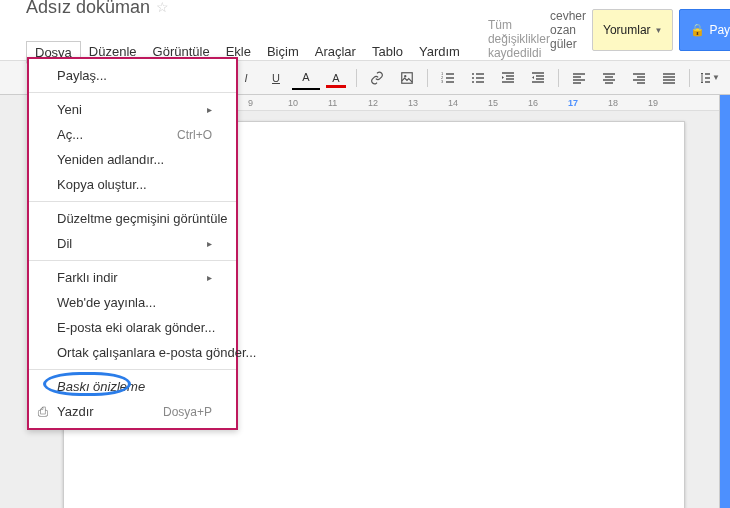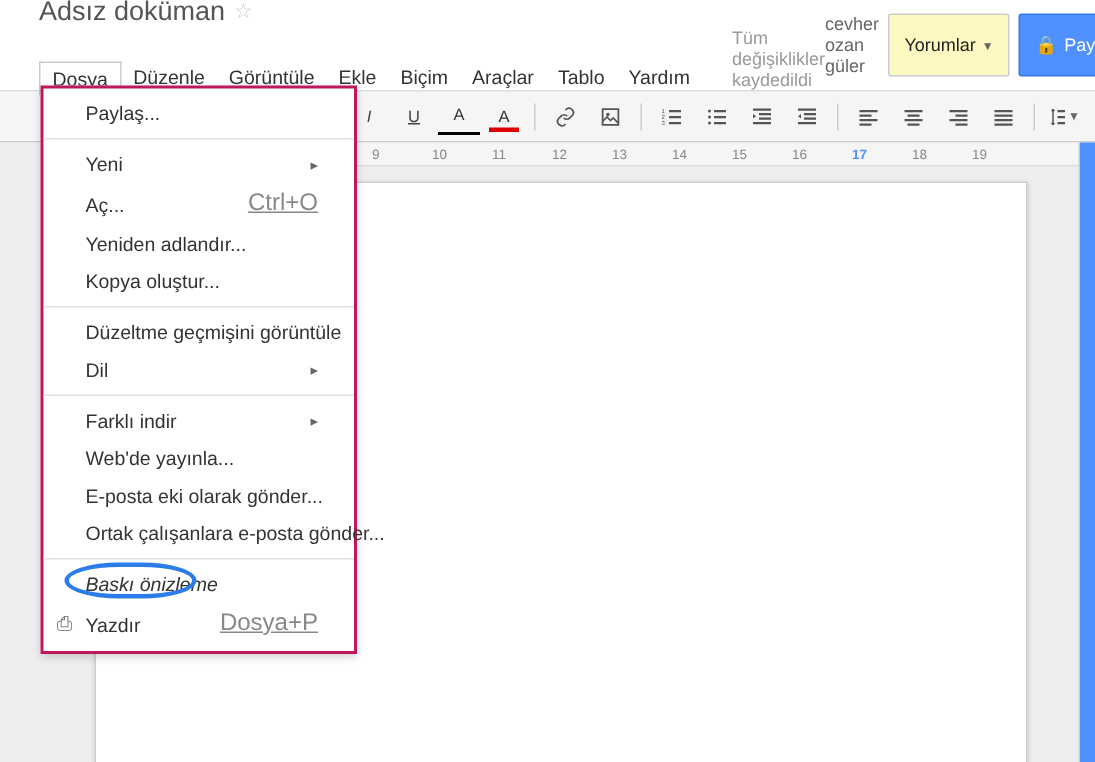--- a/index.html
+++ b/index.html
@@ -33,21 +33,21 @@
   .ruler{height:16px;background:#f5f5f5;width:100%;border-bottom:1px solid #ddd;display:flex;align-items:center;font-size:9px;color:#888;overflow:hidden;padding-left:40px;}
   .ruler span{display:inline-block;width:40px;text-align:left;}
   .ruler span.sel{color:#4d90fe;font-weight:bold;}
   .page{background:#fff;width:620px;height:400px;margin-top:10px;box-shadow:0 1px 3px rgba(0,0,0,.2);border:1px solid #ccc;}
   .scroll{width:10px;background:#e8e8e8;border-left:1px solid #ccc;height:100%;display:flex;flex-direction:column;}
   .scroll .thumb{background:#4d90fe;flex:1;margin:0;}
   
   .dropdown{position:absolute;left:27px;top:57px;width:207px;background:#fff;border:2px solid #be185d;box-shadow:0 2px 6px rgba(0,0,0,.2);z-index:5;padding:4px 0;font-size:13px;}
   .dd-item{display:flex;align-items:center;padding:5px 24px 5px 28px;color:#333;position:relative;white-space:nowrap;}
   .dd-item .arrow{margin-left:auto;color:#666;font-size:10px;}
-  .dd-item .short{margin-left:auto;color:#888;font-size:16px;text-decoration:underline;}
+  .dd-item .short{margin-left:auto;color:#888;font-size:12px;}
   .dd-sep{height:1px;background:#e0e0e0;margin:4px 0;}
   .dd-icon{position:absolute;left:6px;width:16px;text-align:center;color:#666;}
   .highlight{position:absolute;border:3px solid #2b7de9;border-radius:50%/60%;width:82px;height:18px;pointer-events:none;}
 </style>
 </head>
 <body>
 
 <div class="topbar">
   <div class="title-area">
     <div class="doc-title">

